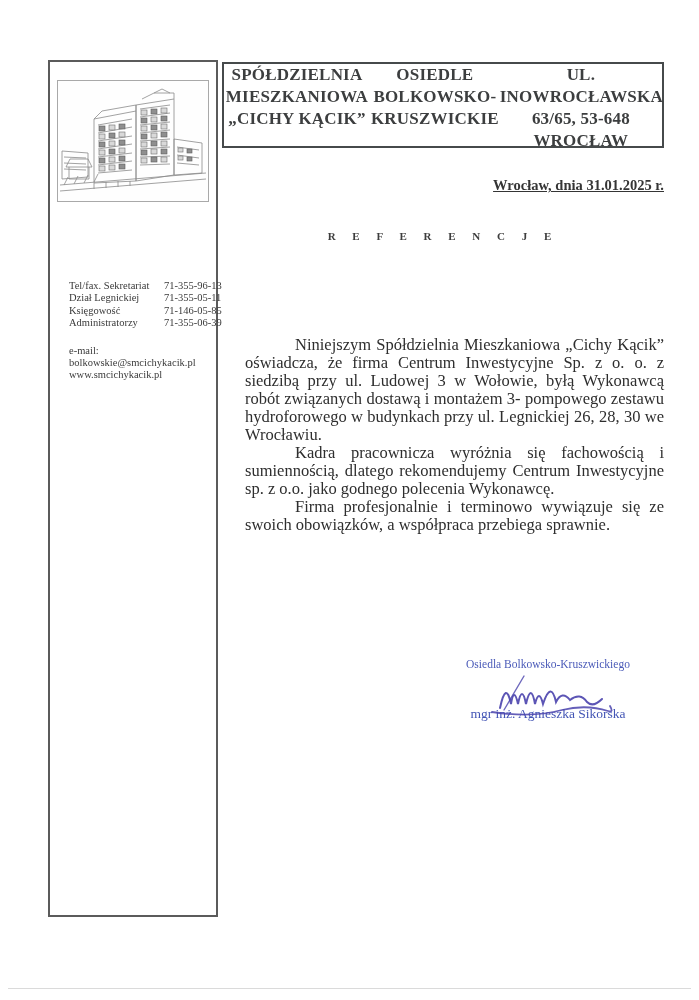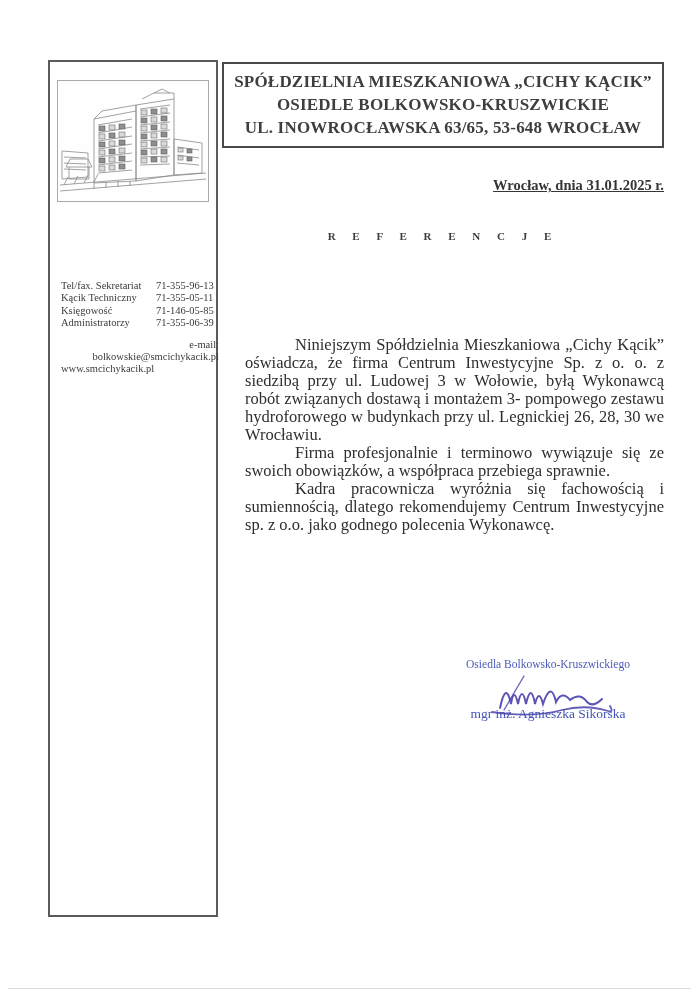--- a/index.html
+++ b/index.html
@@ -14,35 +14,35 @@
   
   .sidebar {
     position:absolute; left:48px; top:60px; width:170px; height:857px;
     border:2px solid #5b5b5b; background:#ffffff;
   }
   .building-frame {
     position:absolute; left:7px; top:18px; width:152px; height:122px;
     border:1px solid #a9a9a9; background:#fefefe;
   }
   .contact-block {
-    position:absolute; left:11px; top:218px; width:158px;
+    position:absolute; left:19px; top:218px; width:158px;
     font-size:10.5px; line-height:12.4px; color:#3a3a3a;
     font-family:"Liberation Serif", serif;
   }
   .contact-row { display:flex; }
   .contact-row .c-label { width:95px; }
   .contact-row .c-value { width:63px; }
-  .contact-email { margin-top:9px;text-align:right; }
+  .contact-email { margin-top:15px; }
   .contact-site { color:#3a3a3a; }
 
   
   .head-box {
     position:absolute; left:222px; top:62px; width:442px; height:86px;
     border:2.5px solid #464a4b; background:#ffffff;
-    display:flex; flex-direction:column; justify-content:center;
+    display:flex; flex-direction:row; justify-content:center;
     text-align:center; gap:1px;
   }
   .head-box .h-line {
     font-weight:bold; font-size:17px; line-height:22px;
     color:#3c3e3f; letter-spacing:0.2px;
   }
 
   
   .date-line {
     position:absolute; left:380px; top:177px; width:284px;
@@ -164,21 +164,21 @@
         <path class="ln" d="M36,102 L36,108 M48,101 L48,107 M60,100 L60,106 M72,100 L72,105"></path>
       </svg>
     </div>
 
     <div class="contact-block">
       <div class="contact-row">
         <span class="c-label">Tel/fax. Sekretariat</span>
         <span class="c-value">71-355-96-13</span>
       </div>
       <div class="contact-row">
-        <span class="c-label">Kącik Techniczny</span>
+        <span class="c-label">Dział Legnickiej</span>
         <span class="c-value">71-355-05-11</span>
       </div>
       <div class="contact-row">
         <span class="c-label">Księgowość</span>
         <span class="c-value">71-146-05-85</span>
       </div>
       <div class="contact-row">
         <span class="c-label">Administratorzy</span>
         <span class="c-value">71-355-06-39</span>
       </div>
@@ -192,22 +192,22 @@
     <div class="h-line">OSIEDLE BOLKOWSKO-KRUSZWICKIE</div>
     <div class="h-line">UL. INOWROCŁAWSKA 63/65, 53-648 WROCŁAW</div>
   </div>
 
   <div class="date-line">Wrocław, dnia 31.01.2025 r.</div>
 
   <div class="doc-title">R E F E R E N C J E</div>
 
   <div class="body-text">
     <p>Niniejszym Spółdzielnia Mieszkaniowa „Cichy Kącik” oświadcza, że firma Centrum Inwestycyjne Sp. z o. o. z siedzibą przy ul. Ludowej 3 w Wołowie, byłą Wykonawcą robót związanych dostawą i montażem 3- pompowego zestawu hydroforowego w budynkach przy ul. Legnickiej 26, 28, 30 we Wrocławiu.</p>
+    <p>Kadra pracownicza wyróżnia się fachowością i sumiennością, dlatego rekomendujemy Centrum Inwestycyjne sp. z o.o. jako godnego polecenia Wykonawcę.</p>
     <p>Firma profesjonalnie i terminowo wywiązuje się ze swoich obowiązków, a współpraca przebiega sprawnie.</p>
-    <p>Kadra pracownicza wyróżnia się fachowością i sumiennością, dlatego rekomendujemy Centrum Inwestycyjne sp. z o.o. jako godnego polecenia Wykonawcę.</p>
   </div>
 
   <div class="signature">
     <div class="sig-unit">Osiedla Bolkowsko-Kruszwickiego</div>
     <svg class="sig-scribble" width="148" height="42" viewBox="0 0 148 42">
       <path d="M10,34 Q16,6 21,30 Q24,12 28,30 Q32,10 36,30 Q41,8 45,30
                Q49,14 53,30 Q61,6 66,28 Q72,16 80,26 Q90,18 97,28 Q103,34 112,25" fill="none" stroke="#4a43ad" stroke-width="2" stroke-linecap="round" opacity="0.9"></path>
       <path d="M2,38 Q42,44 72,36 Q96,30 118,37 Q124,39 120,32" fill="none" stroke="#4a43ad" stroke-width="1.8" stroke-linecap="round" opacity="0.85"></path>
       <path d="M14,36 L34,2" fill="none" stroke="#4a43ad" stroke-width="1.4" stroke-linecap="round" opacity="0.8"></path>
     </svg>

